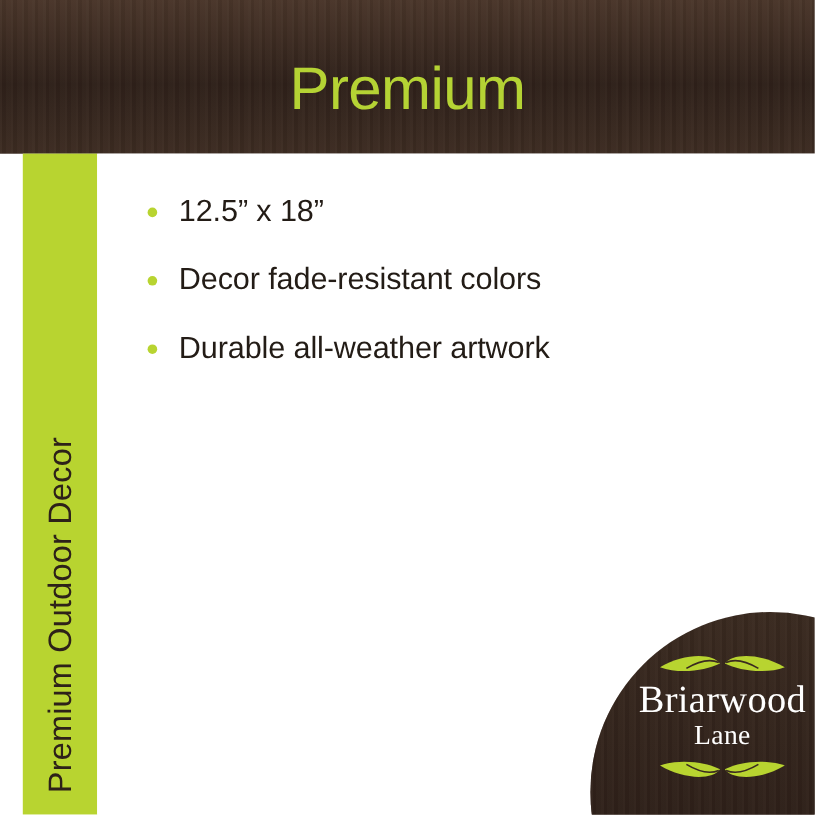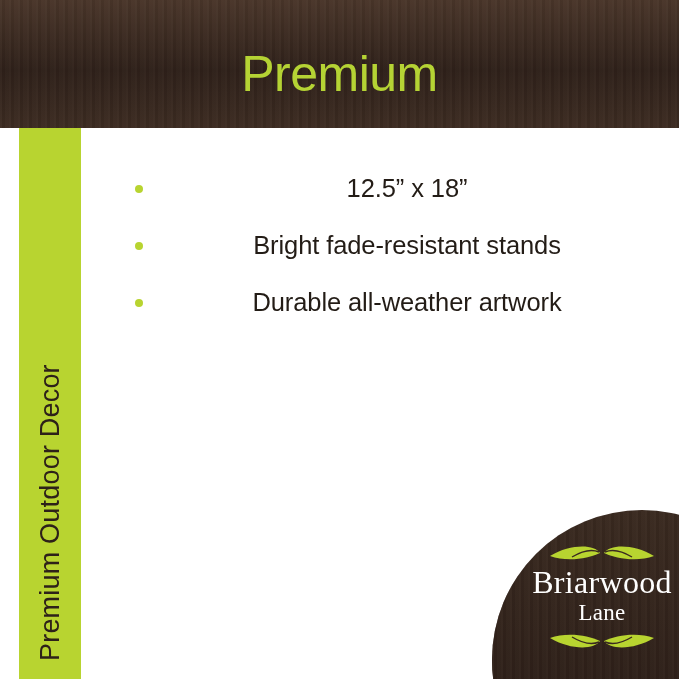--- a/index.html
+++ b/index.html
@@ -100,24 +100,23 @@
     top: 128px;
     right: 0;
     bottom: 0;
     background: #ffffff;
   }
   #bullet-list {
     position: absolute;
     left: 40px;
     top: 32px;
     width: 520px;
-    margin: 12px;
+    margin: 0;
     padding: 0;
     list-style: none;
-    text-align: center;
   }
   #bullet-list li {
     position: relative;
     padding-left: 28px;
     margin-bottom: 23px;
     font-size: 25.5px;
     line-height: 1.33;
     color: #231c16;
     letter-spacing: -0.1px;
   }
@@ -200,21 +199,21 @@
   <div id="left-band-label">Premium Outdoor Decor</div>
 
   <div id="content-panel">
     <ul id="bullet-list">
       <li>
         <span class="dot"></span>
         <span>12.5” x 18”</span>
       </li>
       <li>
         <span class="dot"></span>
-        <span>Bright fade-resistant stands</span>
+        <span>Decor fade-resistant colors</span>
       </li>
       <li>
         <span class="dot"></span>
         <span>Durable all-weather artwork</span>
       </li>
     </ul>
   </div>
 
   <div id="brand-circle">
     <div class="woodgrain2"></div>

